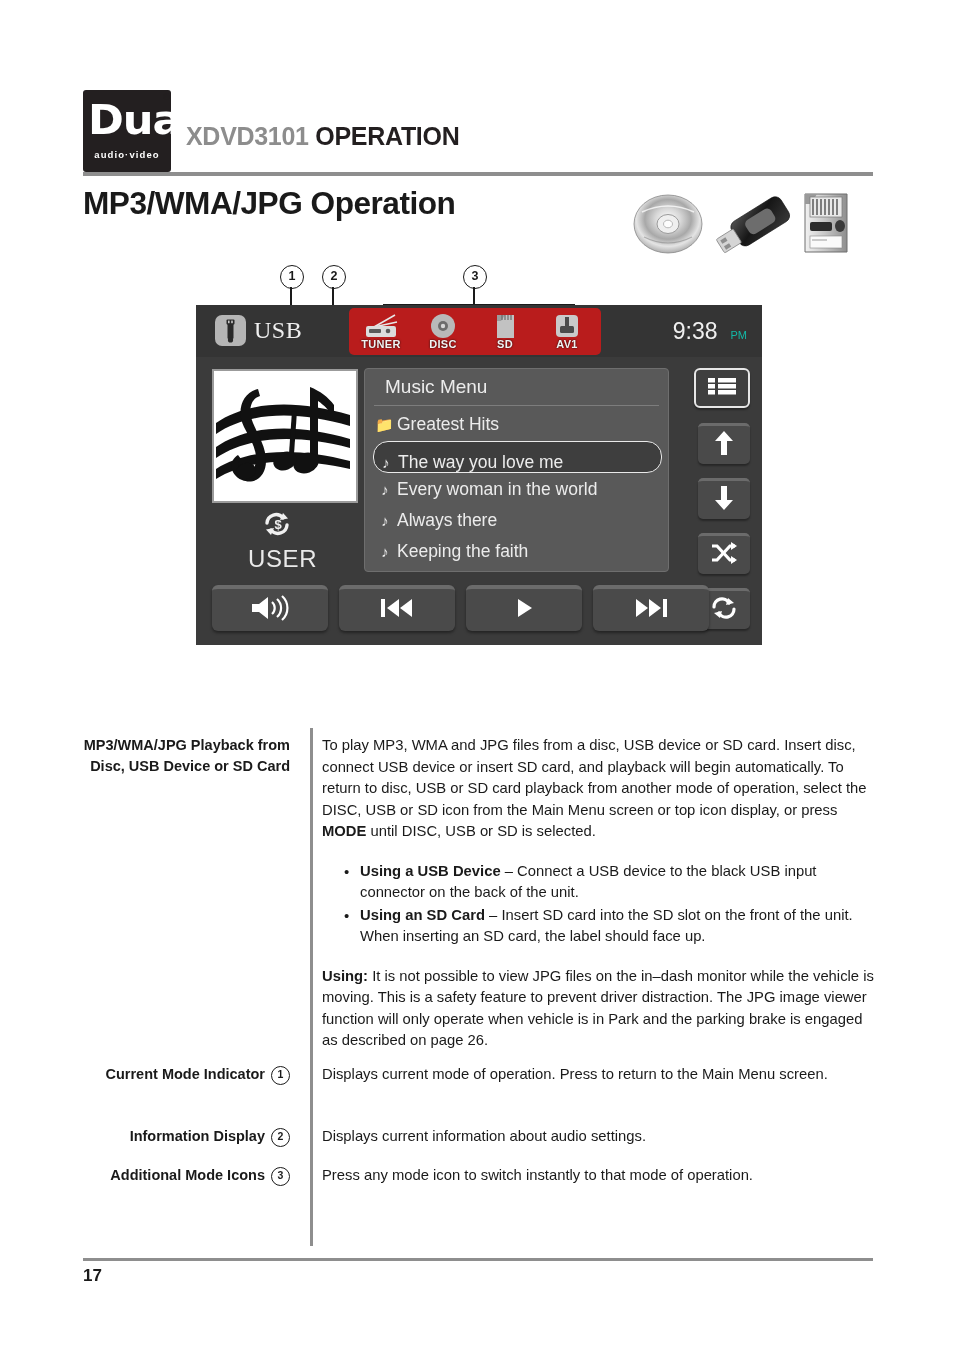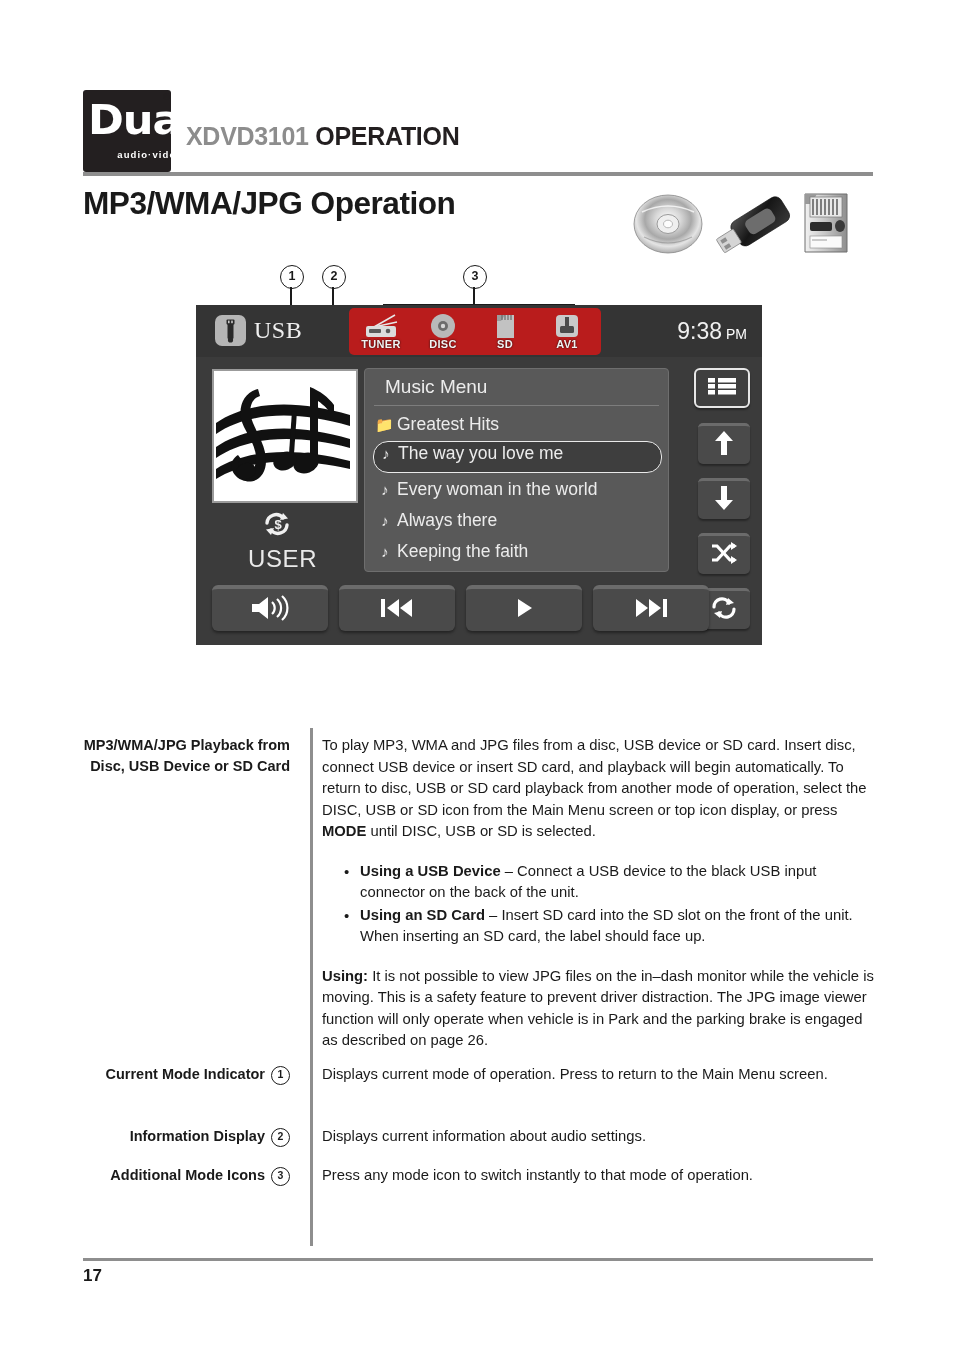--- a/index.html
+++ b/index.html
@@ -23,21 +23,21 @@
     position:absolute;left:5px;top:4px;width:78px;height:52px;
     color:#fff;font-weight:bold;font-size:40px;letter-spacing:-1px;
     font-family:"DejaVu Sans", sans-serif;
     text-align:center;line-height:52px;
     transform:scaleX(1.08);transform-origin:left center;
   }
   .logo-reg{position:absolute;left:80px;top:2px;color:#231f20;font-size:9px;font-weight:bold;}
   .logo-sub{
     position:absolute;left:0;top:59px;width:88px;
     color:#fff;font-size:9.5px;font-weight:bold;letter-spacing:1.1px;
-    text-align:center;font-family:"Liberation Sans", sans-serif;padding-left:23px;
+    text-align:center;font-family:"Liberation Sans", sans-serif;
   }
   .header-title{
     position:absolute;left:103px;top:32px;
     font-size:25px;font-weight:bold;letter-spacing:-0.3px;
     font-family:"Liberation Sans", sans-serif;
     white-space:nowrap;
   }
   .header-title .model{color:#8d8d8d;}
   .header-title .op{color:#231f20;}
   .header-rule{
@@ -91,21 +91,21 @@
   .mode-txt{
     position:absolute;left:0;bottom:1px;width:100%;
     text-align:center;color:#f2f2f2;font-size:11px;font-weight:bold;
     letter-spacing:0.3px;font-family:"Liberation Sans", sans-serif;
     text-shadow:0 0 2px #000;
   }
   .clock{
     position:absolute;right:15px;top:13px;
     color:#f0f0f0;font-size:23px;font-family:"Liberation Sans", sans-serif;
   }
-  .clock .ampm{font-size:14px;color:#ffffff;margin-left:4px;}
+  .clock .ampm{font-size:11px;color:#14b8a6;margin-left:13px;}
 
   .art{
     position:absolute;left:16px;top:64px;width:142px;height:130px;
     background:#fff;border:2px solid #9b9b9b;
   }
   .repeat-ico{position:absolute;left:65px;top:205px;}
   .user-label{
     position:absolute;left:52px;top:240px;
     color:#eaeaea;font-size:24px;letter-spacing:0.6px;
     font-family:"Liberation Sans", sans-serif;
@@ -121,21 +121,21 @@
   }
   .menu-sep{position:absolute;left:9px;top:36px;width:285px;height:1px;background:#7d7d7d;}
   .menu-row{
     position:absolute;left:8px;width:287px;height:31px;
     color:#ececec;font-size:17.5px;font-family:"Liberation Sans", sans-serif;
     line-height:31px;white-space:nowrap;
   }
   .menu-row .glyph{display:inline-block;width:24px;text-align:center;font-size:15px;}
   .menu-row.selected{
     background:#3e3e3e;border:1.5px solid #eaeaea;border-radius:15px;
-    height:30px;line-height:22px;
+    height:30px;line-height:40px;
   }
 
   .sidebtn{
     position:absolute;right:12px;width:52px;height:38px;
     background:#4a4a4a;border-radius:5px;
     border-top:3px solid #6b6b6b;
     box-shadow:0 2px 2px rgba(0,0,0,.35);
   }
   .sidebtn.first{border:2px solid #e6e6e6;border-radius:6px;height:36px;background:#3f3f3f;}
 

